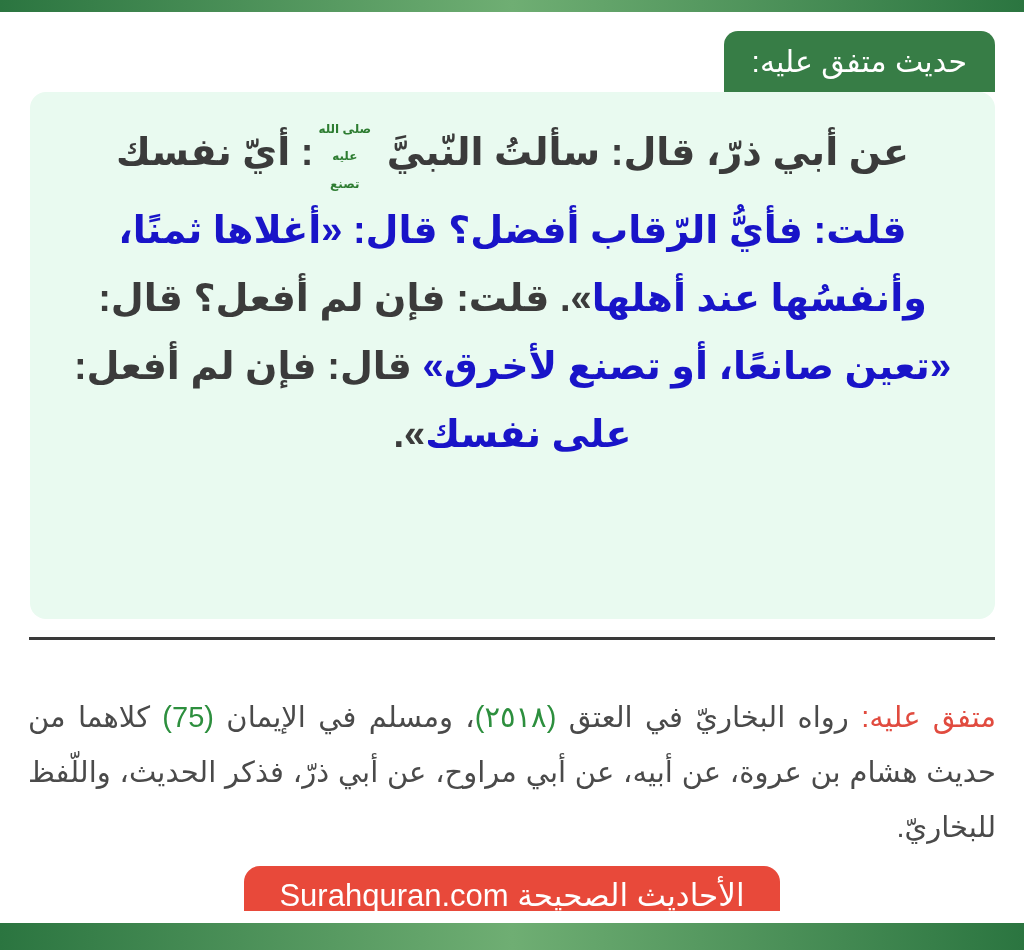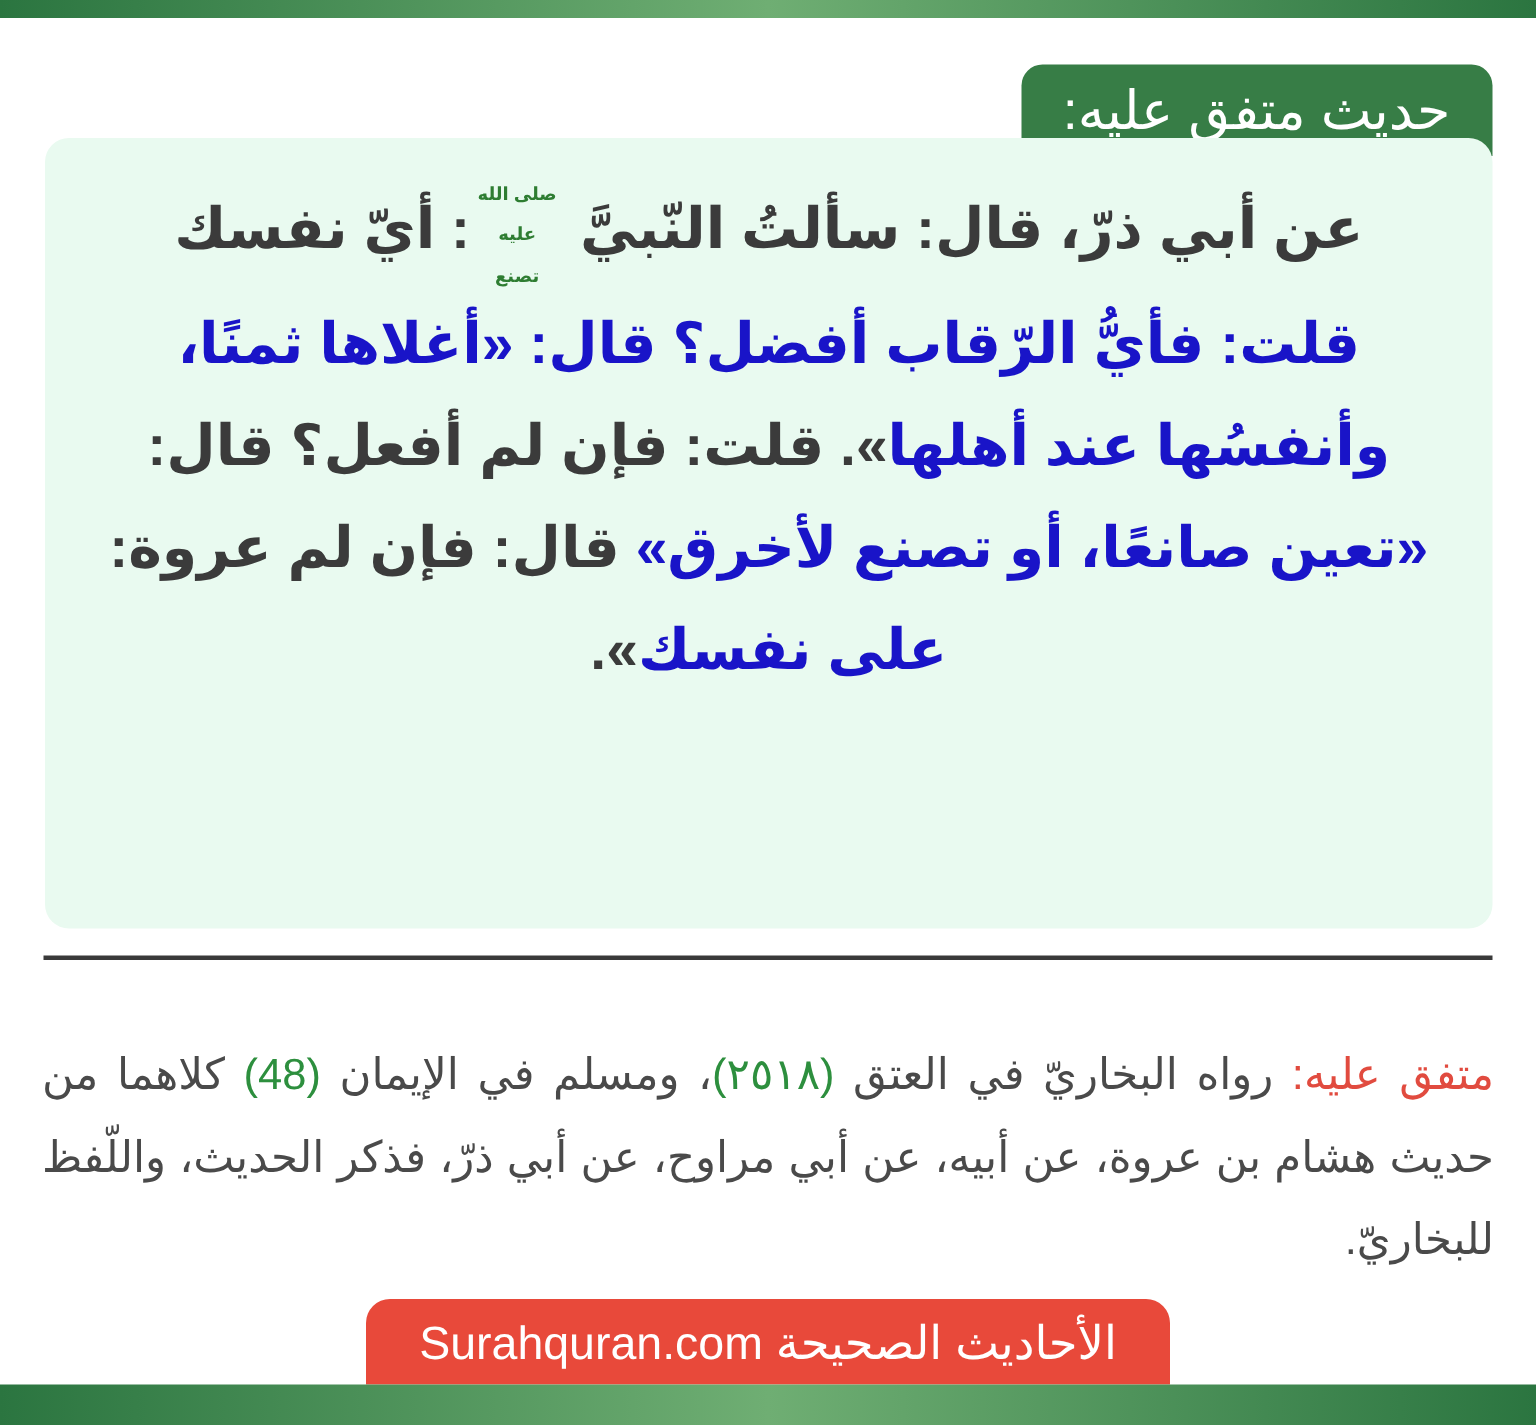--- a/index.html
+++ b/index.html
@@ -23,25 +23,25 @@
     font-family:"Liberation Sans","DejaVu Sans",sans-serif;
   }
   .bar{
     position:absolute;left:0;width:1024px;
     background:linear-gradient(to right,var(--bar-green-dark) 0%,var(--bar-green-light) 50%,var(--bar-green-dark) 100%);
   }
   #top-bar{top:0;height:12px;}
   #bottom-bar{top:923px;height:27px;}
 
   #badge{
-    position:absolute;top:43px;right:29px;height:61px;
+    position:absolute;top:31px;right:29px;height:61px;
     background:var(--badge-green);color:#ffffff;
     border-radius:14px 14px 0 0;
     padding:0 28px;direction:rtl;
-    font-size:36px;line-height:61px;white-space:nowrap;
+    font-size:30px;line-height:61px;white-space:nowrap;
   }
 
   #card{
     position:absolute;top:92px;left:30px;width:965px;height:527px;
     background:var(--mint);border-radius:16px;
     box-sizing:border-box;padding:22px 26px;
     direction:rtl;
   }
   .hline{
     text-align:center;font-weight:bold;
@@ -66,44 +66,44 @@
   #attribution{
     position:absolute;top:661px;left:28px;width:968px;
     direction:rtl;text-align:justify;
     font-size:29px;line-height:55px;color:var(--attr-dark);
   }
   #attribution .red{color:var(--red);font-weight:normal;}
   #attribution .green{color:var(--num-green);}
   #attribution .dark{color:var(--attr-dark);}
 
   #website-btn{
-    position:absolute;top:866px;left:244px;width:536px;height:57px;
+    position:absolute;top:866px;left:244px;width:536px;height:45px;
     background:var(--btn-red);border:none;cursor:pointer;
     border-radius:16px 16px 0 0;
     color:#ffffff;font-size:31px;line-height:57px;text-align:center;
     direction:rtl;white-space:nowrap;
     font-family:"Liberation Sans","DejaVu Sans",sans-serif;
   }
 </style>
 </head>
 <body>
 
 <div id="top-bar" class="bar"></div>
 
 <div id="badge">حديث متفق عليه:</div>
 
 <div id="card">
   <div id="hadith-lines">
       <div class="hline"><span class="seg dark">عن أبي ذرّ، قال: سألتُ النّبيَّ </span><span class="saw"><div>صلى الله</div><div>عليه</div><div>تصنع</div></span><span class="seg dark">: أيّ نفسك</span></div>
       <div class="hline"><span class="seg blue">قلت: فأيُّ الرّقاب أفضل؟ قال: «أغلاها ثمنًا،</span></div>
       <div class="hline"><span class="seg blue">وأنفسُها عند أهلها</span><span class="seg dark">». قلت: فإن لم أفعل؟ قال:</span></div>
-      <div class="hline"><span class="seg blue">«تعين صانعًا، أو تصنع لأخرق»</span><span class="seg dark"> قال: فإن لم عروة:</span></div>
+      <div class="hline"><span class="seg blue">«تعين صانعًا، أو تصنع لأخرق»</span><span class="seg dark"> قال: فإن لم أفعل:</span></div>
       <div class="hline"><span class="seg blue">على نفسك</span><span class="seg dark">».</span></div>
     </div>
 </div>
 
 <div id="separator"></div>
 
-<p id="attribution"><span class="red">متفق عليه:</span><span class="dark"> رواه البخاريّ في العتق </span><span class="green">(٢٥١٨)</span><span class="dark">، ومسلم في الإيمان </span><span class="green">(48)</span><span class="dark"> كلاهما من حديث هشام بن عروة، عن أبيه، عن أبي مراوح، عن أبي ذرّ، فذكر الحديث، واللّفظ للبخاريّ.</span></p>
+<p id="attribution"><span class="red">متفق عليه:</span><span class="dark"> رواه البخاريّ في العتق </span><span class="green">(٢٥١٨)</span><span class="dark">، ومسلم في الإيمان </span><span class="green">(75)</span><span class="dark"> كلاهما من حديث هشام بن عروة، عن أبيه، عن أبي مراوح، عن أبي ذرّ، فذكر الحديث، واللّفظ للبخاريّ.</span></p>
 
 <button id="website-btn">الأحاديث الصحيحة Surahquran.com</button>
 
 <div id="bottom-bar" class="bar"></div>
 
 </body></html>

